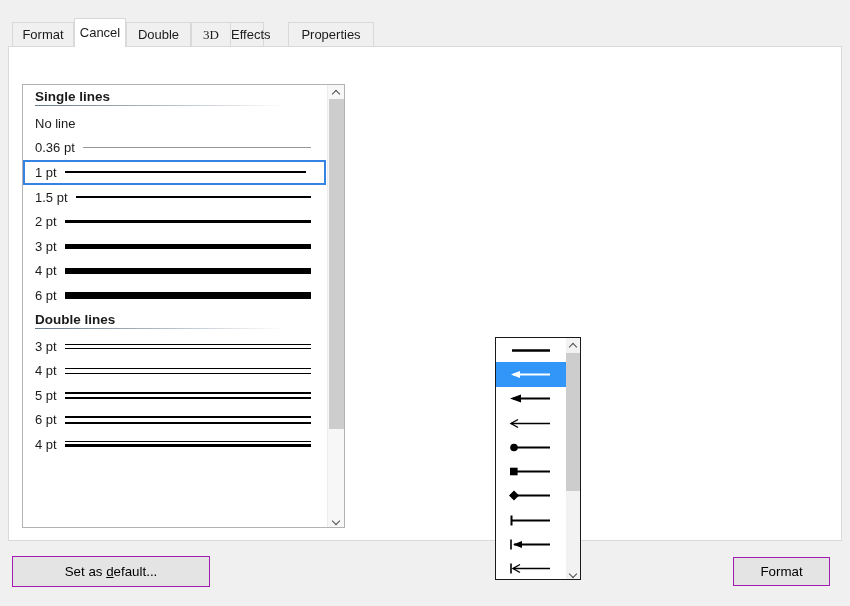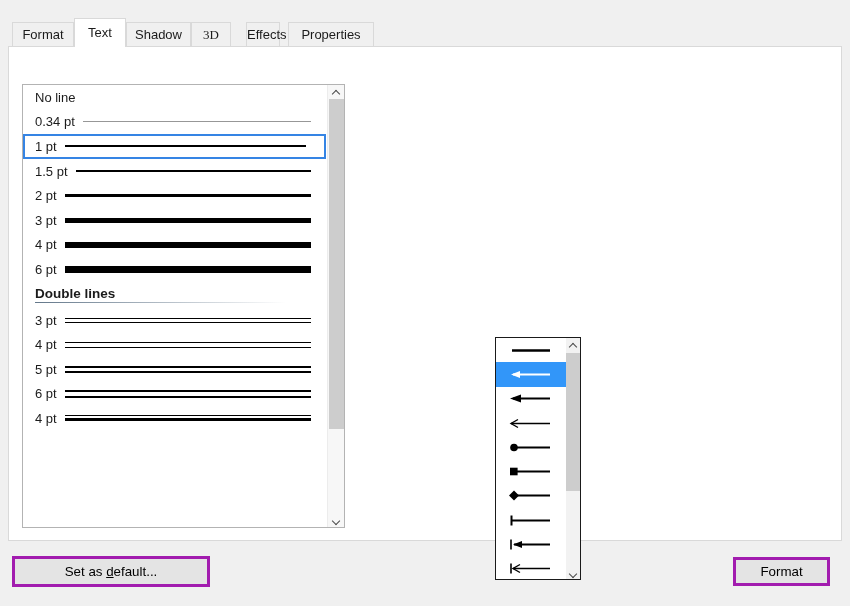--- a/index.html
+++ b/index.html
@@ -87,46 +87,47 @@
   
   .dropdown { position:absolute; left:495px; top:337px; width:86px; height:243px; background:#fff; border:1px solid #1a1a1a; z-index:20; overflow:hidden; }
   .ditem { width:72px; height:24.3px; display:flex; align-items:center; }
   .ditem svg { margin-left:7px; }
   .ditem.dsel { background:#3296f9; }
   .dscroll { position:absolute; right:0; top:0; bottom:0; width:14px; background:#f2f2f2; }
   .dscroll .sbtn { height:14px; }
   .dscroll .sthumb { left:0; width:14px; }
 
   
-  .btn { position:absolute; background:#e4e4e4; border:3px solid #a21caf; text-align:center; cursor:default; }
+  .btn { position:absolute; background:#e4e4e4; border:1px solid #a21caf; text-align:center; cursor:default; }
   .btn.default { border:2px solid #0078d7; }
 </style>
 </head>
 <body>
 
 <div id="root">
 
   <div class="tab" style="left:12px;width:62px;">Format</div>
-  <div class="tab active" style="left:74px;width:52px;">Text</div>
-  <div class="tab" style="left:126px;width:65px;">Shadow</div>
+  <div class="tab active" style="left:74px;width:52px;">Cancel</div>
+  <div class="tab" style="left:126px;width:65px;">Double</div>
   <div class="tab" style="left:191px;width:40px;font-family:Liberation Serif, serif;">3D</div>
-  <div class="tab" style="left:246px;width:34px;">Effects</div>
+  <div class="tab" style="left:230px;width:34px;">Effects</div>
   <div class="tab" style="left:288px;width:86px;">Properties</div>
 
   <div class="panel"></div>
 
   <span class="lbl" style="left:22px;top:63px;"><span></span><span class="ak">V</span><span>ariants:</span></span>
 
   <div class="listbox">
     <div id="variant-items">
+        <div class="vrow vheader"><span class="vlabel">Single lines</span><span class="vrule"></span></div>
         <div class="vrow">
           <span class="vlabel">No line</span>
         </div>
         <div class="vrow">
-          <span class="vlabel">0.34 pt</span>
+          <span class="vlabel">0.36 pt</span>
           <span class="vline ln-s025"></span>
         </div>
         <div class="vrow vselected">
           <span class="vlabel">1 pt</span>
           <span class="vline ln-s1"></span>
         </div>
         <div class="vrow">
           <span class="vlabel">1.5 pt</span>
           <span class="vline ln-s15"></span>
         </div>

